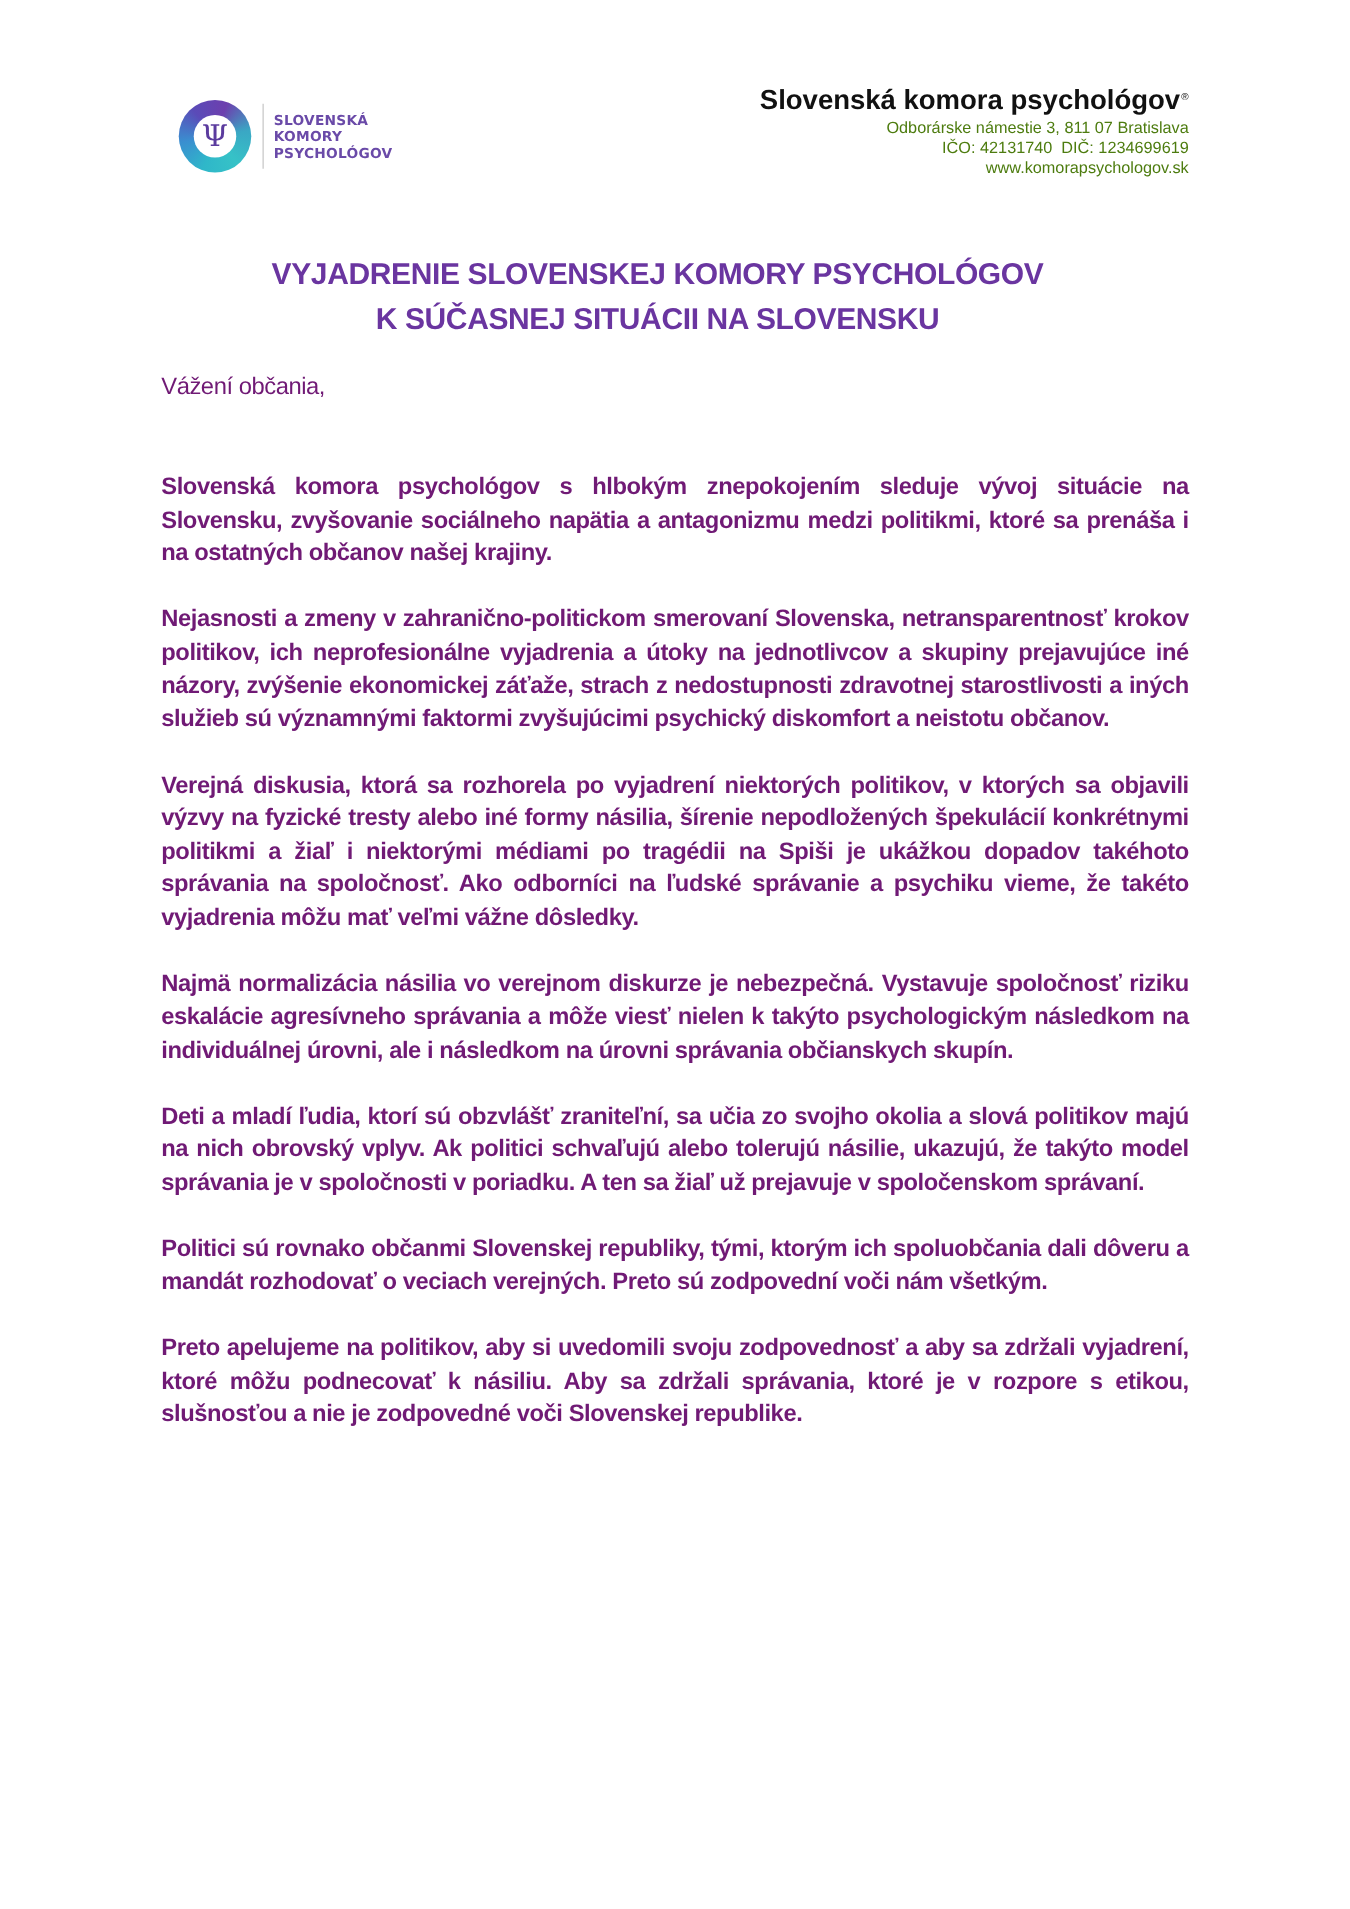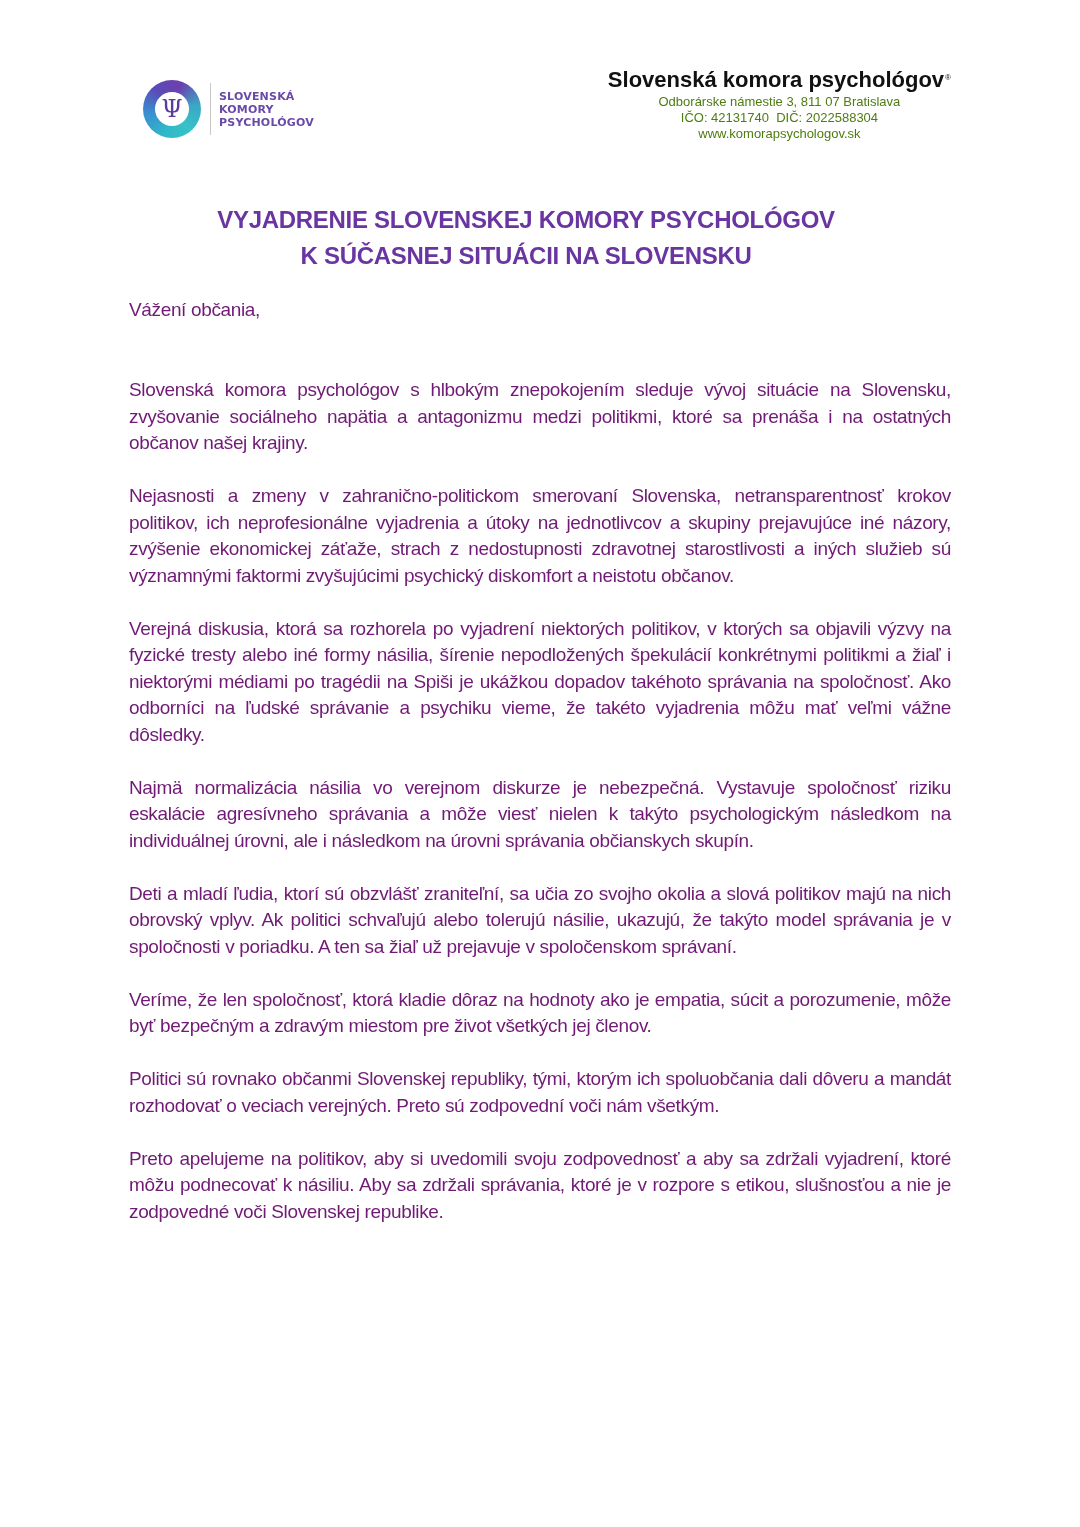--- a/index.html
+++ b/index.html
@@ -68,21 +68,21 @@
       line-height: 13px;
       letter-spacing: 0.2px;
     }
     .logo-text div { white-space: nowrap; }
 
     
     .org-block {
       position: absolute;
       right: 129px;
       top: 66px;
-      text-align: center;
+      text-align: right;
     }
     .org-name {
       font-family: "Liberation Sans", sans-serif;
       font-weight: bold;
       font-size: 22px;
       color: #111;
       line-height: 28px;
       white-space: nowrap;
     }
     .org-name sup {
@@ -129,20 +129,21 @@
     }
     .greeting {
       top: 297px;
     }
     .para {
       margin: 0 0 26.5px 0;
       text-align: justify;
     }
     .paras {
       top: 377px;
+      font-weight: bold;
     }
   </style>
 </head>
 <body>
 
 <div class="page">
 
   <div class="logo">
     <div class="logo-circle">
       <div class="logo-inner">Ψ</div>
@@ -151,35 +152,34 @@
     <div class="logo-text">
       <div>SLOVENSKÁ</div>
       <div>KOMORY</div>
       <div>PSYCHOLÓGOV</div>
     </div>
   </div>
 
   <div class="org-block">
     <div class="org-name"><span>Slovenská komora psychológov</span><sup>®</sup></div>
     <div class="org-line">Odborárske námestie 3, 811 07 Bratislava</div>
-    <div class="org-line" style="white-space: pre;">IČO: 42131740  DIČ: 2022588304</div>
+    <div class="org-line" style="white-space: pre;">IČO: 42131740  DIČ: 1234699619</div>
     <div class="org-line">www.komorapsychologov.sk</div>
   </div>
 
   <div class="doc-title">
     <div>VYJADRENIE SLOVENSKEJ KOMORY PSYCHOLÓGOV</div>
     <div>K SÚČASNEJ SITUÁCII NA SLOVENSKU</div>
   </div>
 
   <div class="body-text greeting">Vážení občania,</div>
 
   <div class="body-text paras">
     <p class="para">Slovenská komora psychológov s hlbokým znepokojením sleduje vývoj situácie na Slovensku, zvyšovanie sociálneho napätia a antagonizmu medzi politikmi, ktoré sa prenáša i na ostatných občanov našej krajiny.</p>
     <p class="para">Nejasnosti a zmeny v zahranično-politickom smerovaní Slovenska, netransparentnosť krokov politikov, ich neprofesionálne vyjadrenia a útoky na jednotlivcov a skupiny prejavujúce iné názory, zvýšenie ekonomickej záťaže, strach z nedostupnosti zdravotnej starostlivosti a iných služieb sú významnými faktormi zvyšujúcimi psychický diskomfort a neistotu občanov.</p>
     <p class="para">Verejná diskusia, ktorá sa rozhorela po vyjadrení niektorých politikov, v ktorých sa objavili výzvy na fyzické tresty alebo iné formy násilia, šírenie nepodložených špekulácií konkrétnymi politikmi a žiaľ i niektorými médiami po tragédii na Spiši je ukážkou dopadov takéhoto správania na spoločnosť. Ako odborníci na ľudské správanie  a psychiku vieme, že takéto vyjadrenia môžu mať veľmi vážne dôsledky.</p>
     <p class="para">Najmä normalizácia násilia vo verejnom diskurze je nebezpečná. Vystavuje spoločnosť riziku eskalácie agresívneho správania a môže viesť nielen k takýto psychologickým následkom na individuálnej úrovni, ale i následkom na úrovni správania občianskych skupín.</p>
     <p class="para">Deti a mladí ľudia, ktorí sú obzvlášť zraniteľní, sa učia zo svojho okolia a slová politikov majú na nich obrovský vplyv. Ak politici schvaľujú alebo tolerujú násilie, ukazujú, že takýto model správania je v spoločnosti v poriadku. A ten sa žiaľ už prejavuje v spoločenskom správaní.</p>
-    <p class="para">Veríme, že len spoločnosť, ktorá kladie dôraz na hodnoty ako je empatia, súcit a porozumenie, môže byť bezpečným a zdravým miestom pre život všetkých jej členov.</p>
     <p class="para">Politici sú rovnako občanmi Slovenskej republiky, tými, ktorým ich spoluobčania dali dôveru a mandát rozhodovať o veciach verejných. Preto sú zodpovední voči nám všetkým.</p>
     <p class="para">Preto apelujeme na politikov, aby si uvedomili svoju zodpovednosť a aby sa zdržali vyjadrení, ktoré môžu podnecovať k násiliu. Aby sa zdržali správania, ktoré je v rozpore s etikou, slušnosťou a nie je zodpovedné voči Slovenskej republike.</p>
   </div>
 
 </div>
 
 </body></html>

